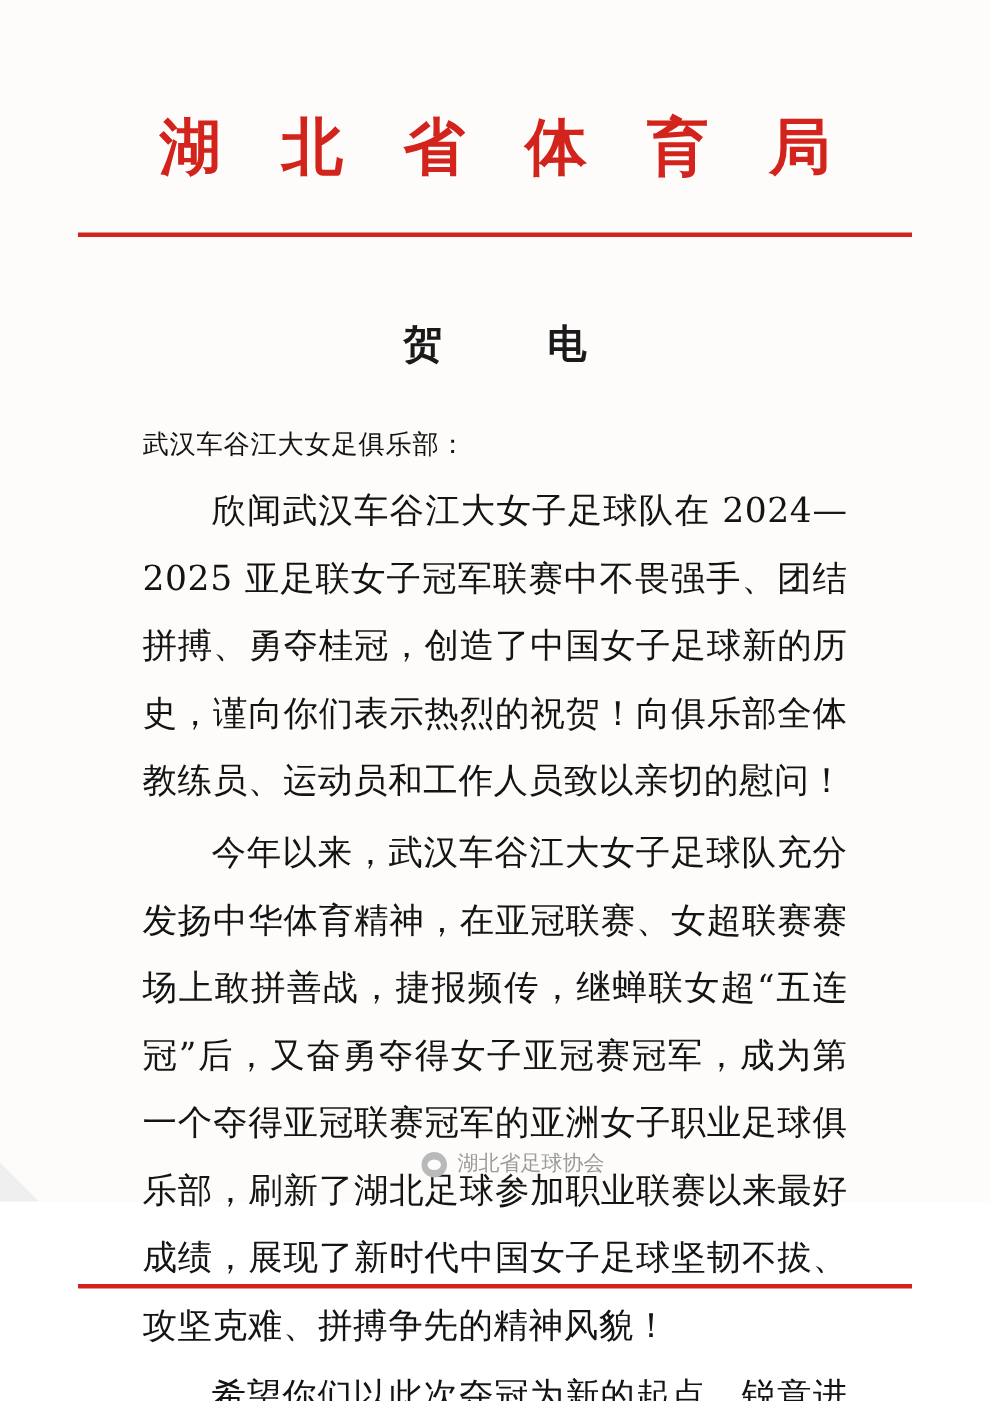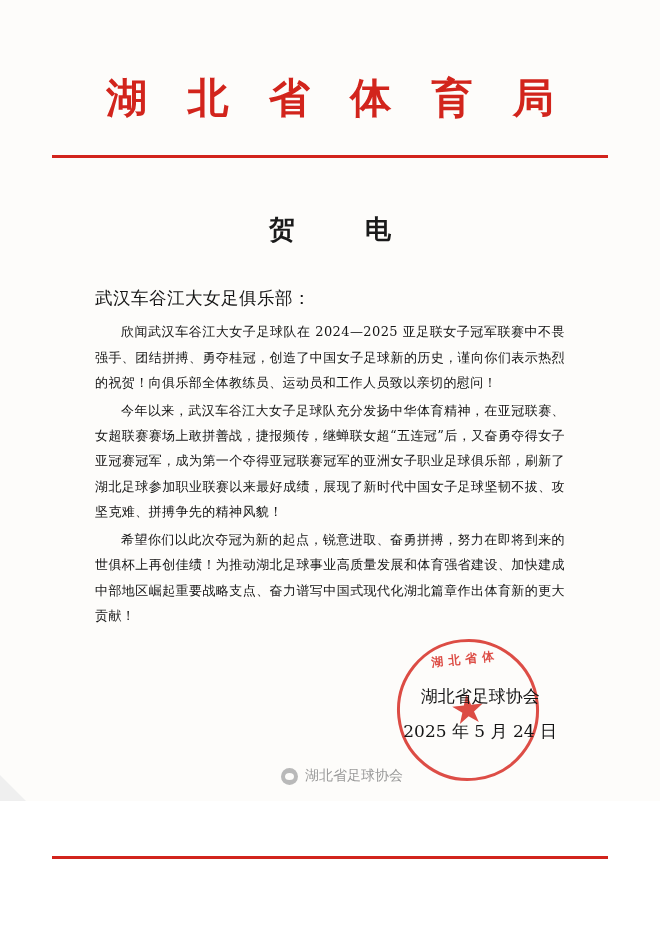--- a/index.html
+++ b/index.html
@@ -55,25 +55,25 @@
   .body-area {
     margin: 34px auto 0 auto;
     width: 470px;
     color: #141414;
   }
   .salutation {
     font-size: 17.5px;
     line-height: 1.95;
     letter-spacing: 0.5px;
     margin-bottom: 4px;
-    font-family: Liberation Sans, sans-serif;
+    font-family: Liberation Mono, monospace;
     margin-top: 30px;
   }
   .para {
-    font-size: 13px;
+    font-size: 23px;
     line-height: 1.96;
     letter-spacing: 0.4px;
     text-indent: 2em;
     text-align: justify;
     margin: 0 0 2px 0;
     font-family: "DejaVu Serif", "Liberation Serif", serif;
   }
   
   .sign-block {
     position: relative;

